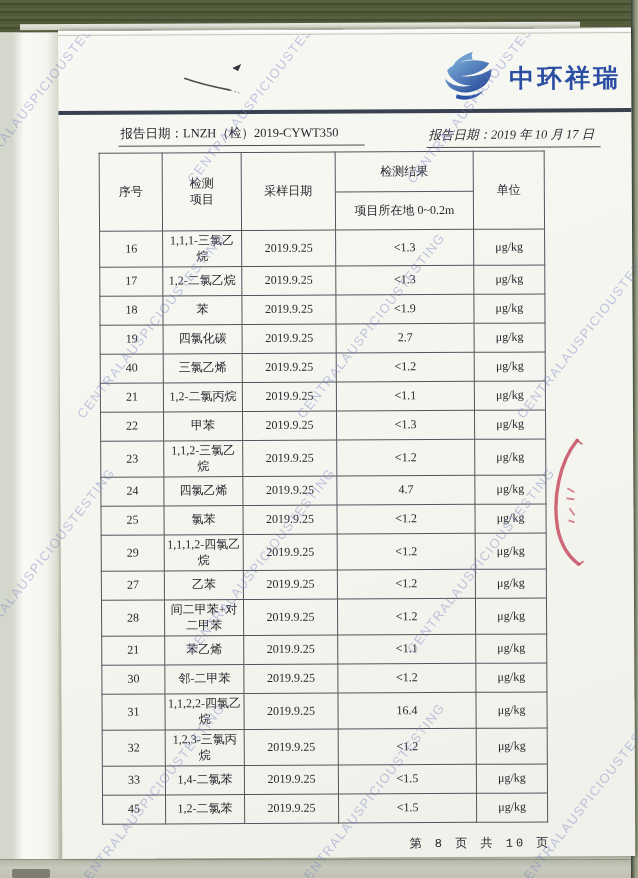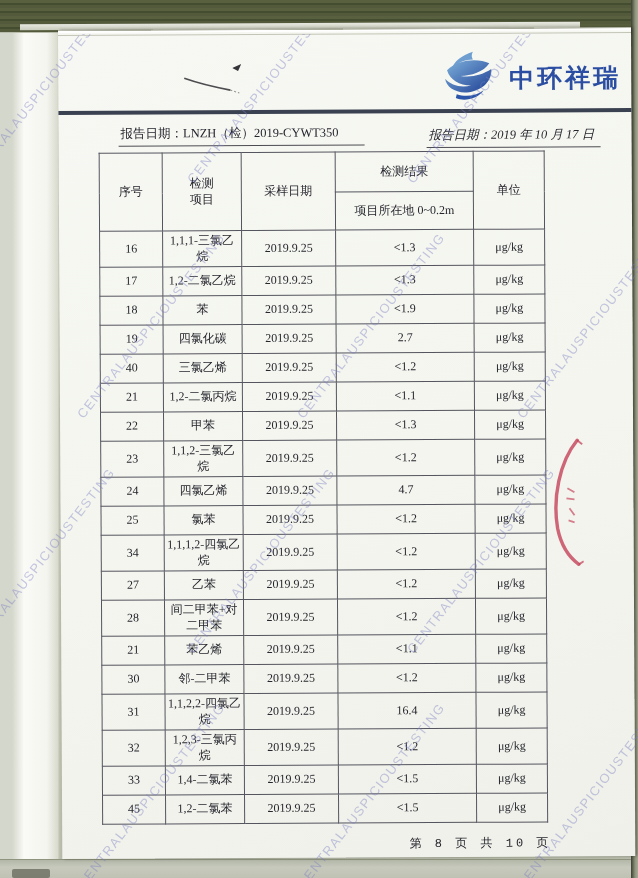--- a/index.html
+++ b/index.html
@@ -256,21 +256,21 @@
           <td>μg/kg</td>
         </tr>
         <tr class="single">
           <td>25</td>
           <td>氯苯</td>
           <td>2019.9.25</td>
           <td>&lt;1.2</td>
           <td>μg/kg</td>
         </tr>
         <tr class="double">
-          <td>34</td>
+          <td>29</td>
           <td>1,1,1,2-四氯乙
 烷</td>
           <td>2019.9.25</td>
           <td>&lt;1.2</td>
           <td>μg/kg</td>
         </tr>
         <tr class="single">
           <td>27</td>
           <td>乙苯</td>
           <td>2019.9.25</td>

